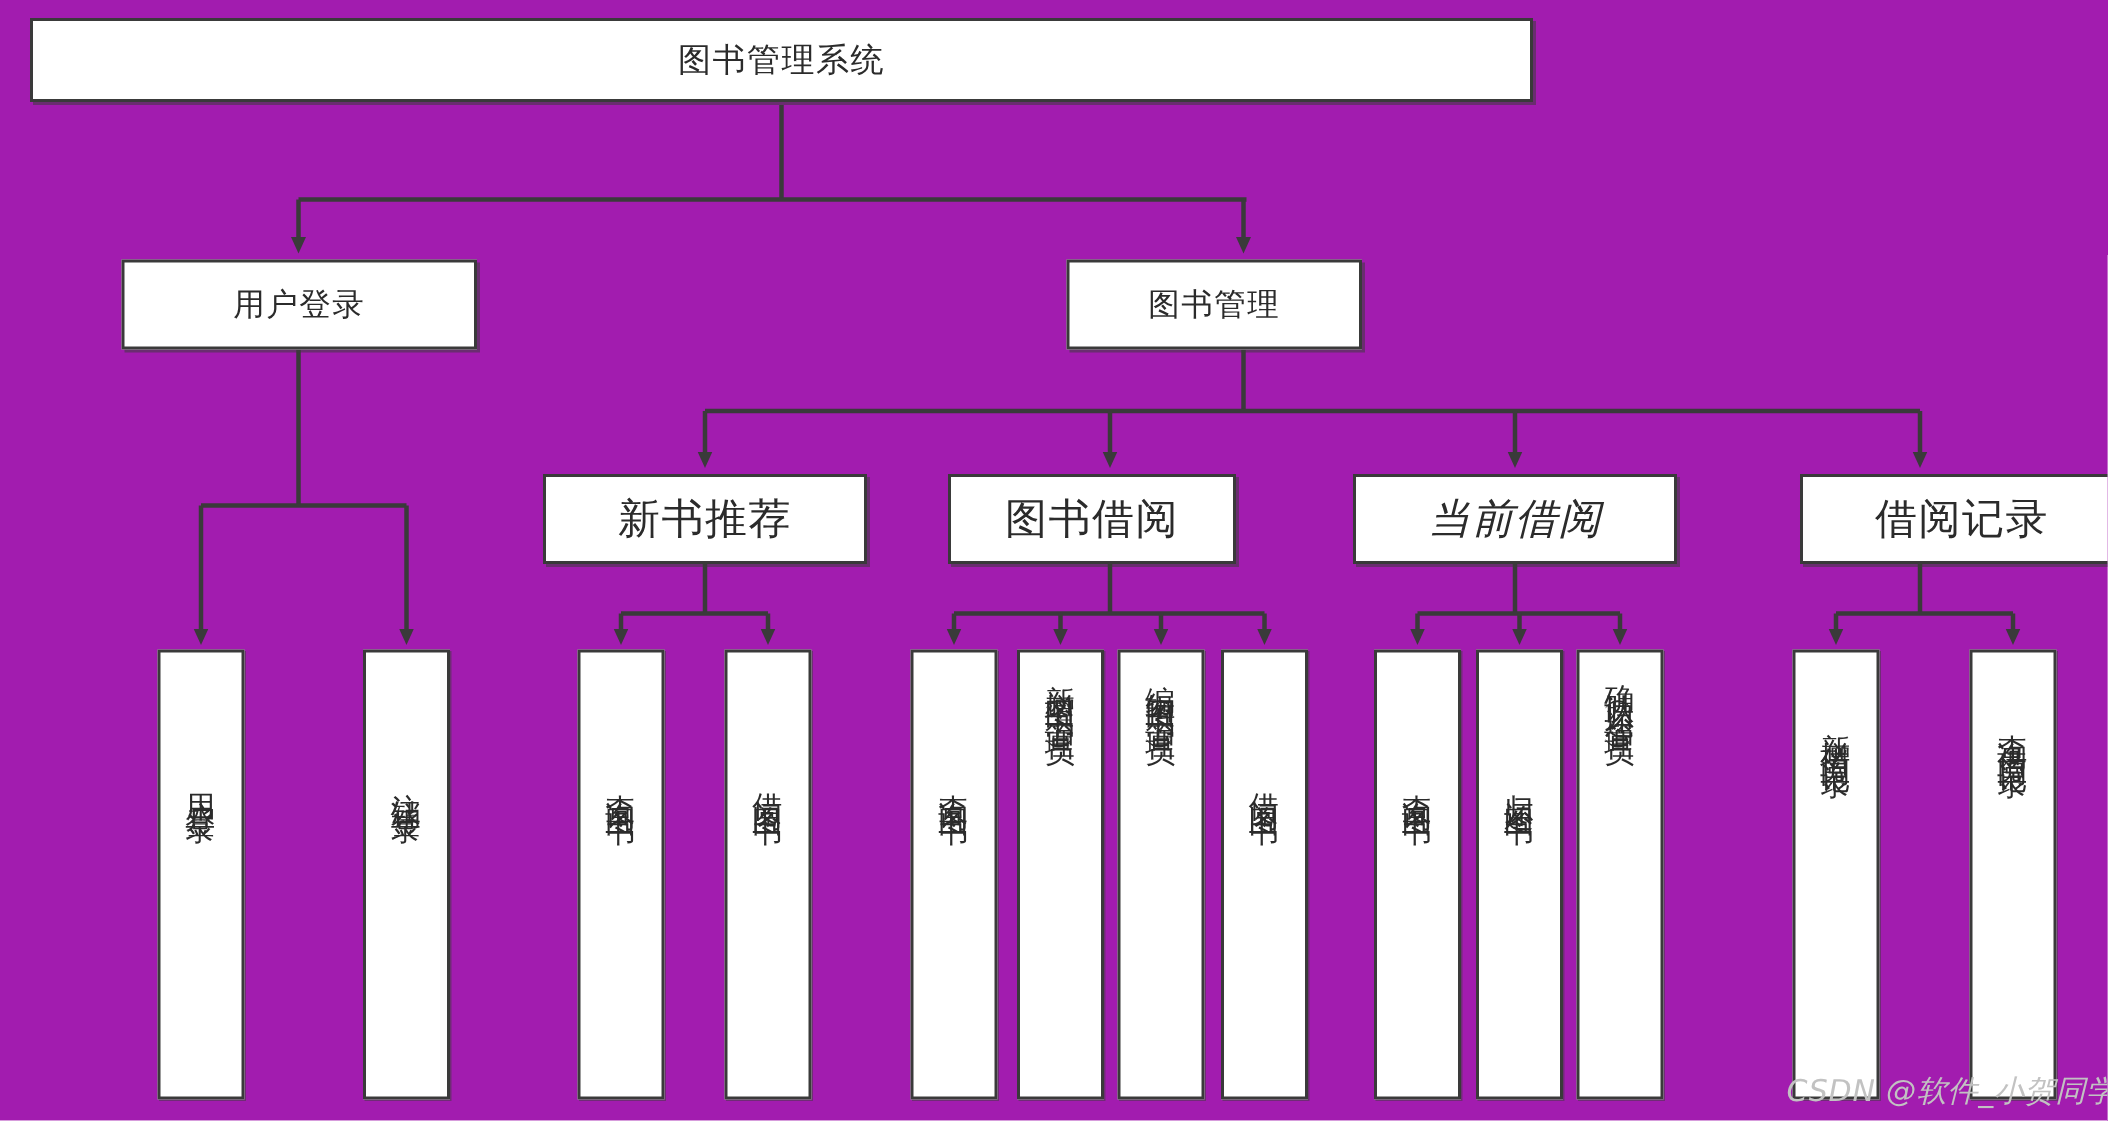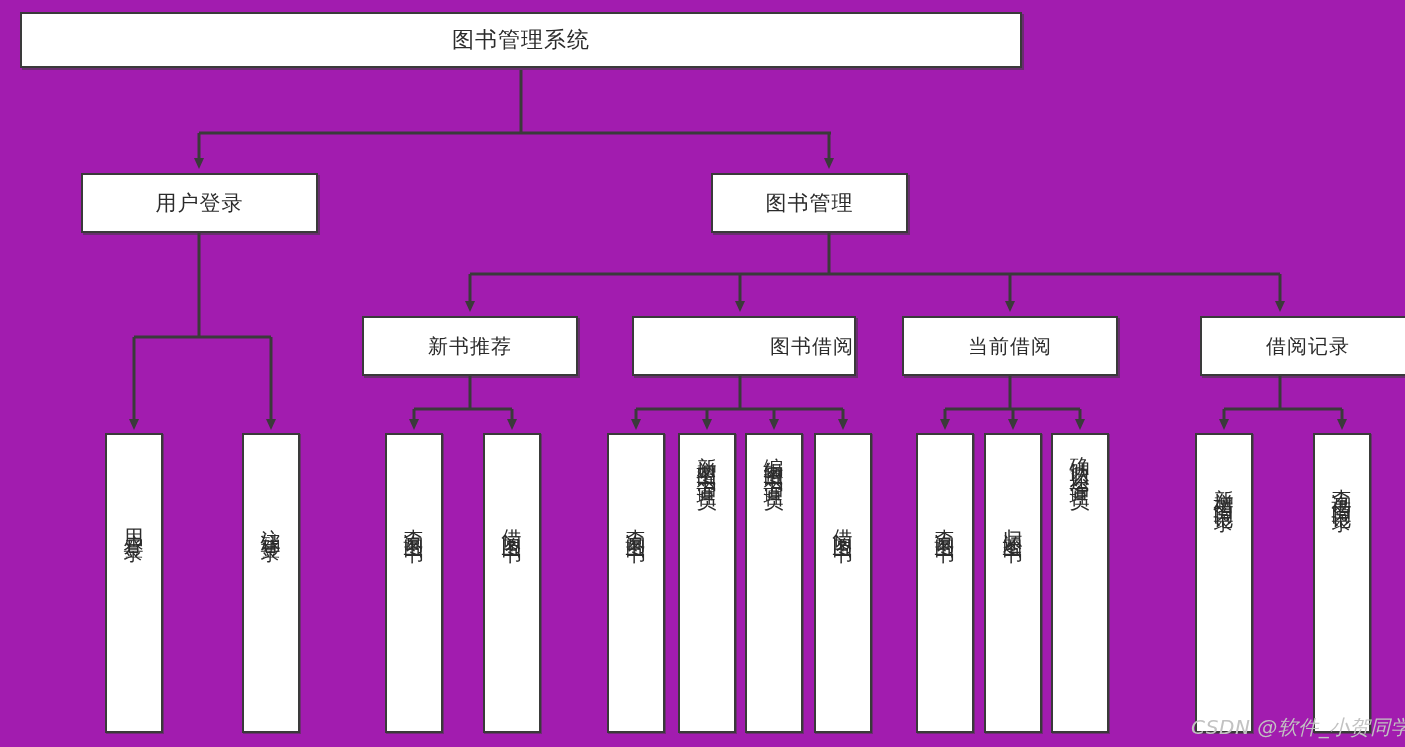--- a/index.html
+++ b/index.html
@@ -39,21 +39,21 @@
   }
   .node-root {
     font-size: 22px;
     letter-spacing: 1px;
   }
   .node-l2 {
     font-size: 21px;
     letter-spacing: 1px;
   }
   .node-l3 {
-    font-size: 20px;
+    font-size: 28px;
     letter-spacing: 1px;
   }
   .node-leaf {
     font-size: 20px;
     box-shadow: 1px 1px 0 rgba(60,60,60,0.5);
     align-items: flex-start;
     padding-top: 0;
   }
   .node-leaf .vlabel {
     writing-mode: vertical-rl;
@@ -136,24 +136,24 @@
   <div class="node node-l2" style="left:81px; top:173px; width:237px; height:60px;">
     <span>用户登录</span>
   </div>
   <div class="node node-l2" style="left:711px; top:173px; width:197px; height:60px;">
     <span>图书管理</span>
   </div>
 
   <div class="node node-l3" style="left:362px; top:316px; width:216px; height:60px;">
     <span>新书推荐</span>
   </div>
-  <div class="node node-l3" style="left:632px; top:316px; width:224px; height:60px;justify-content:flex-end;">
+  <div class="node node-l3" style="left:632px; top:316px; width:192px; height:60px;">
     <span>图书借阅</span>
   </div>
-  <div class="node node-l3" style="left:902px; top:316px; width:216px; height:60px;">
+  <div class="node node-l3" style="left:902px; top:316px; width:216px; height:60px;font-style:italic;">
     <span>当前借阅</span>
   </div>
   <div class="node node-l3" style="left:1172px; top:316px; width:216px; height:60px;margin-left:28px;">
     <span>借阅记录</span>
   </div>
 
   <div class="node node-leaf" style="left:105px; top:433px; width:58px; height:300px; padding-top:78px;">
     <span class="vlabel">用户登录</span>
   </div>
   <div class="node node-leaf" style="left:242px; top:433px; width:58px; height:300px; padding-top:78px;">

